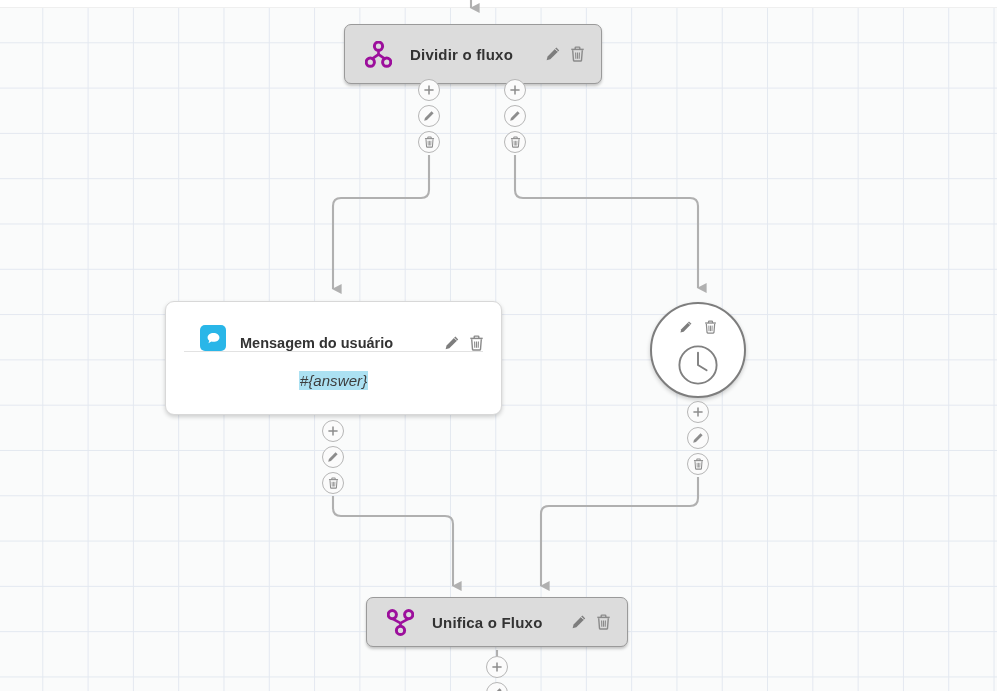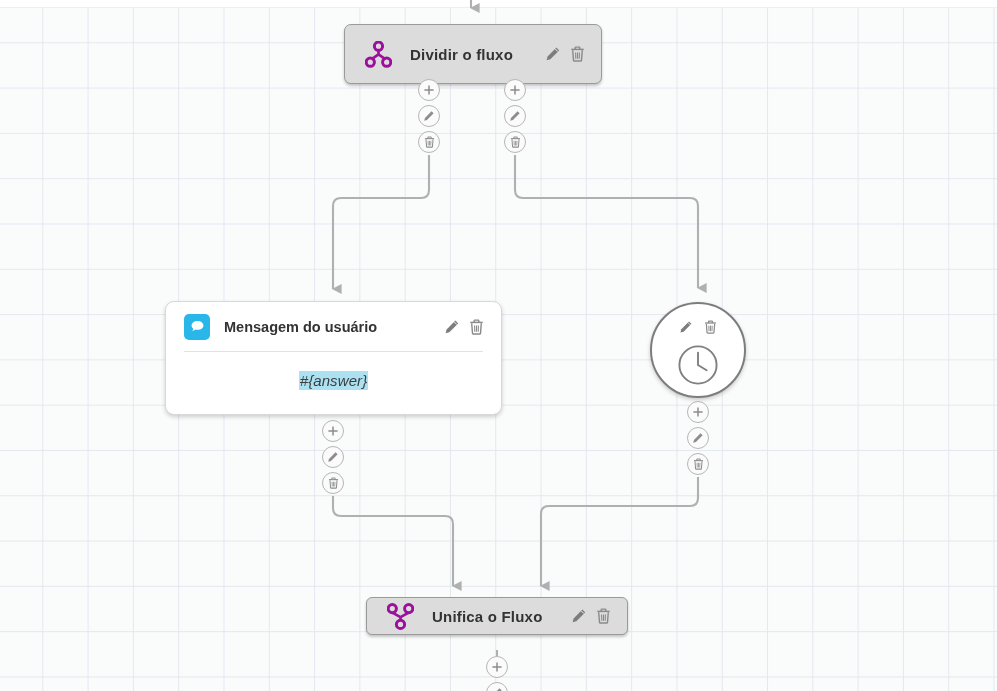--- a/index.html
+++ b/index.html
@@ -60,23 +60,23 @@
   
   .node-card {
     position: absolute;
     background: #ffffff;
     border: 1px solid #d8d8d8;
     border-radius: 9px;
     box-shadow: 0 2px 4px rgba(0,0,0,0.18);
     z-index: 5;
   }
   .card-head {
-    display: flex; align-items: center;
+    display: flex; align-items: flex-end;
     height: 49px;
-    padding: 0 17px 0 18px;
+    padding: 0 17px 0 34px;
   }
   .bubble-icon {
     width: 26px; height: 26px;
     background: #29b6e8;
     border-radius: 5px;
     display: flex; align-items: center; justify-content: center;
     flex: 0 0 auto;
   }
   .card-title {
     margin-left: 14px;
@@ -341,21 +341,21 @@
     <div class="rbtn">
       <svg class="ico" width="11" height="12" viewBox="0 0 15 16">
         <path d="M1.3,3.4 L13.7,3.4" stroke="#8d8d8d" stroke-width="1.5"></path>
         <path d="M5.2,3.3 L5.2,1.8 Q5.2,1.1 5.9,1.1 L9.1,1.1 Q9.8,1.1 9.8,1.8 L9.8,3.3" fill="none" stroke="#8d8d8d" stroke-width="1.4"></path>
         <path d="M2.7,4.3 L3.5,14.3 Q3.6,15 4.3,15 L10.7,15 Q11.4,15 11.5,14.3 L12.3,4.3" fill="none" stroke="#8d8d8d" stroke-width="1.4"></path>
         <path d="M5.6,6.4 L5.8,12.8 M7.5,6.4 L7.5,12.8 M9.4,6.4 L9.2,12.8" stroke="#8d8d8d" stroke-width="1.1"></path>
       </svg>
     </div>
   </div>
 
-  <div class="node-pill" style="left:366px; top:597px; width:262px; height:38px;border-radius:6px;">
+  <div class="node-pill" style="left:366px; top:597px; width:262px; height:50px;">
     <span class="node-icon">
       <svg class="ico" width="27" height="27" viewBox="0 0 27 27">
         <circle cx="5.3" cy="5.6" r="4.1" fill="none" stroke="#9c0f9c" stroke-width="3"></circle>
         <circle cx="21.7" cy="5.6" r="4.1" fill="none" stroke="#9c0f9c" stroke-width="3"></circle>
         <path d="M5.3,9.7 L13.5,14.2 M21.7,9.7 L13.5,14.2" stroke="#9c0f9c" stroke-width="2.6" fill="none"></path>
         <path d="M13.5,14.2 L13.5,17.6" stroke="#9c0f9c" stroke-width="2.6" fill="none"></path>
         <circle cx="13.5" cy="21.4" r="4.1" fill="none" stroke="#9c0f9c" stroke-width="3"></circle>
       </svg>
     </span>
     <span class="node-title">Unifica o Fluxo</span>

